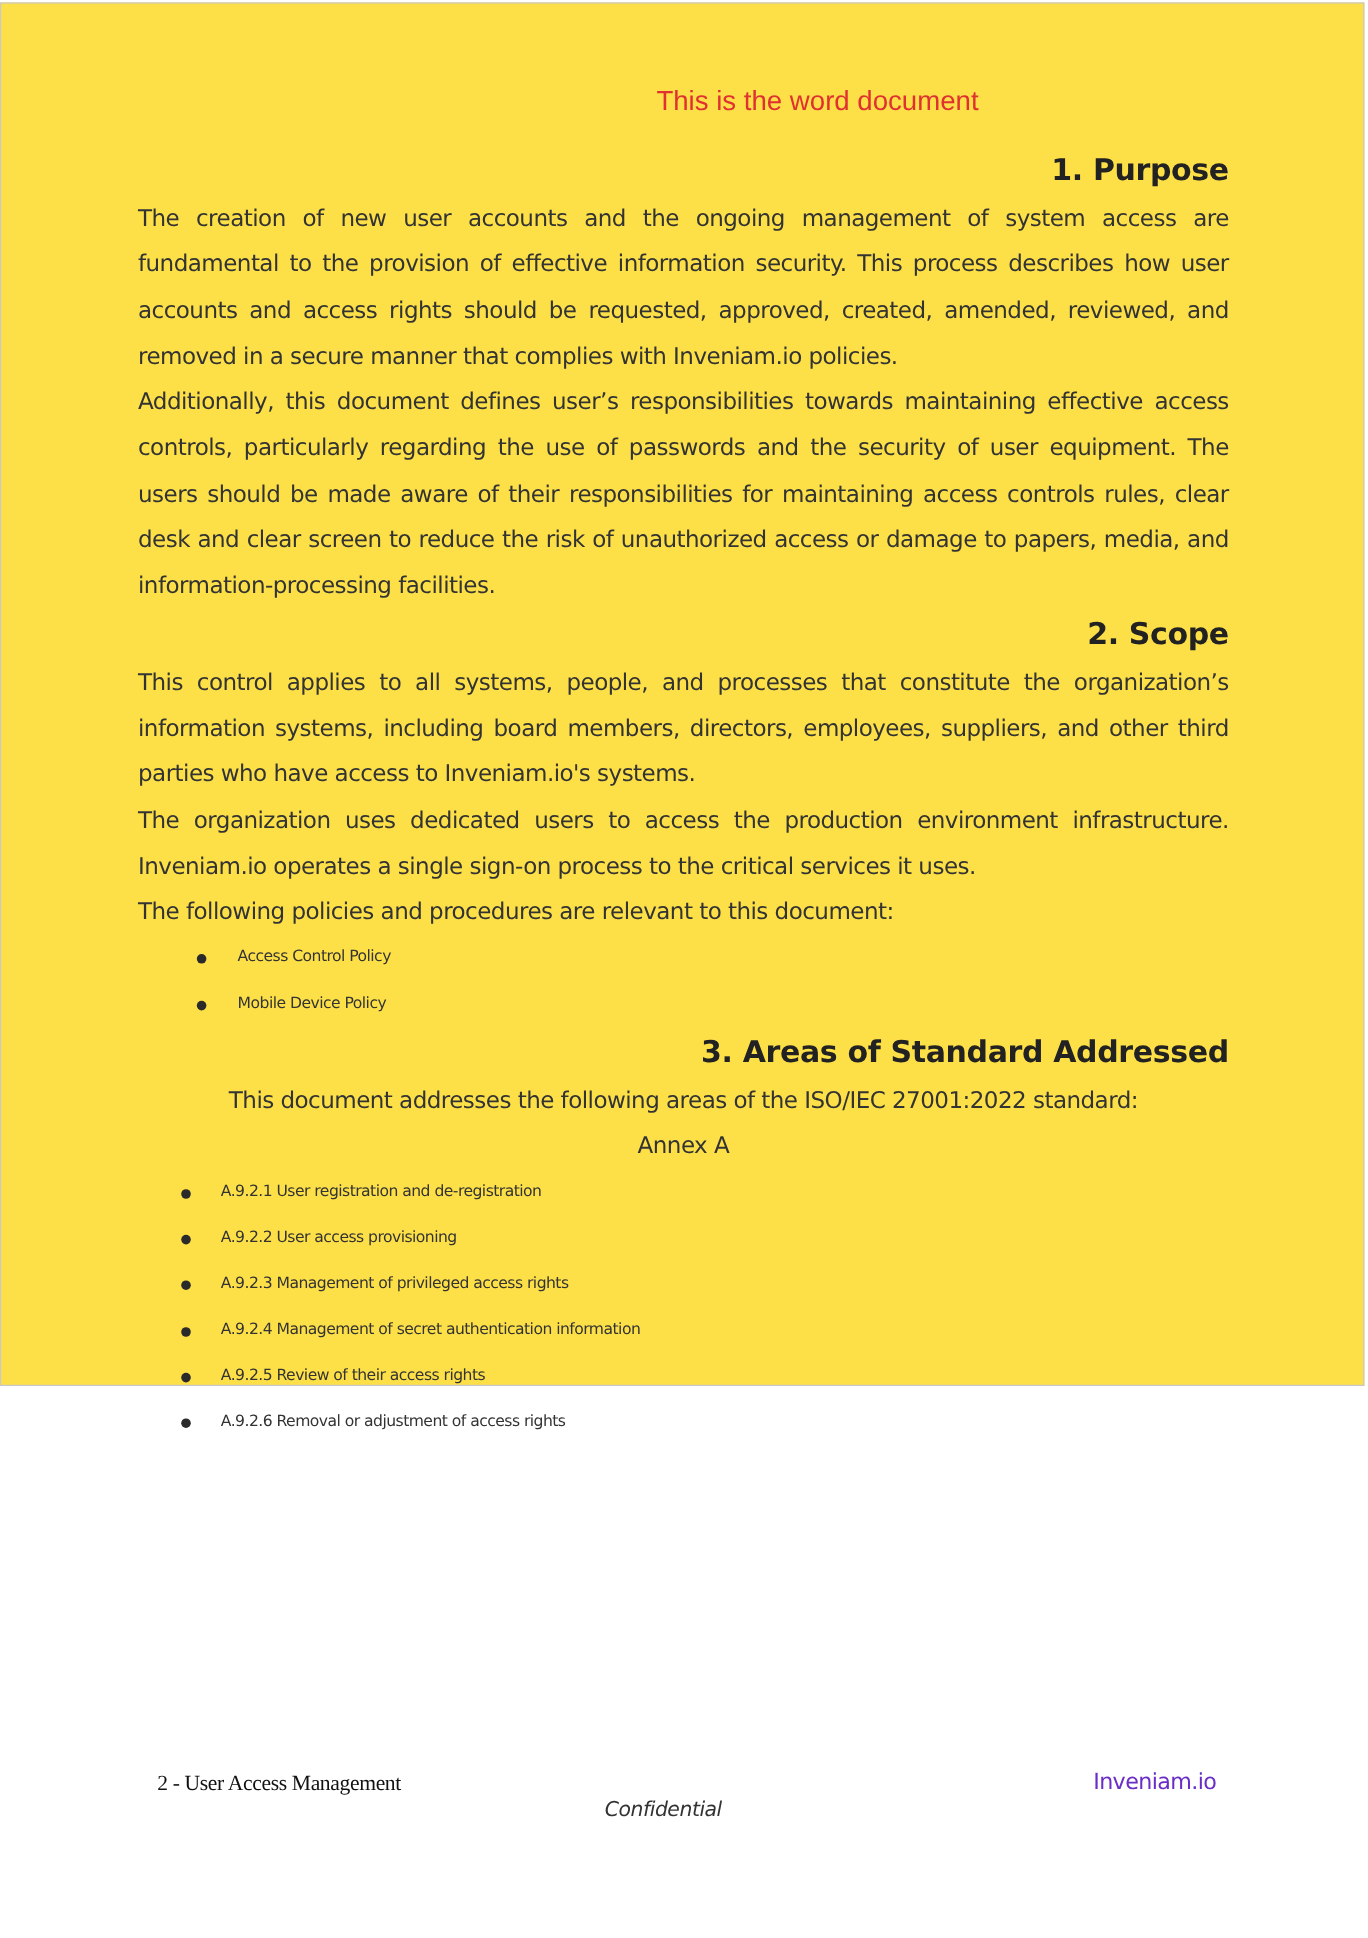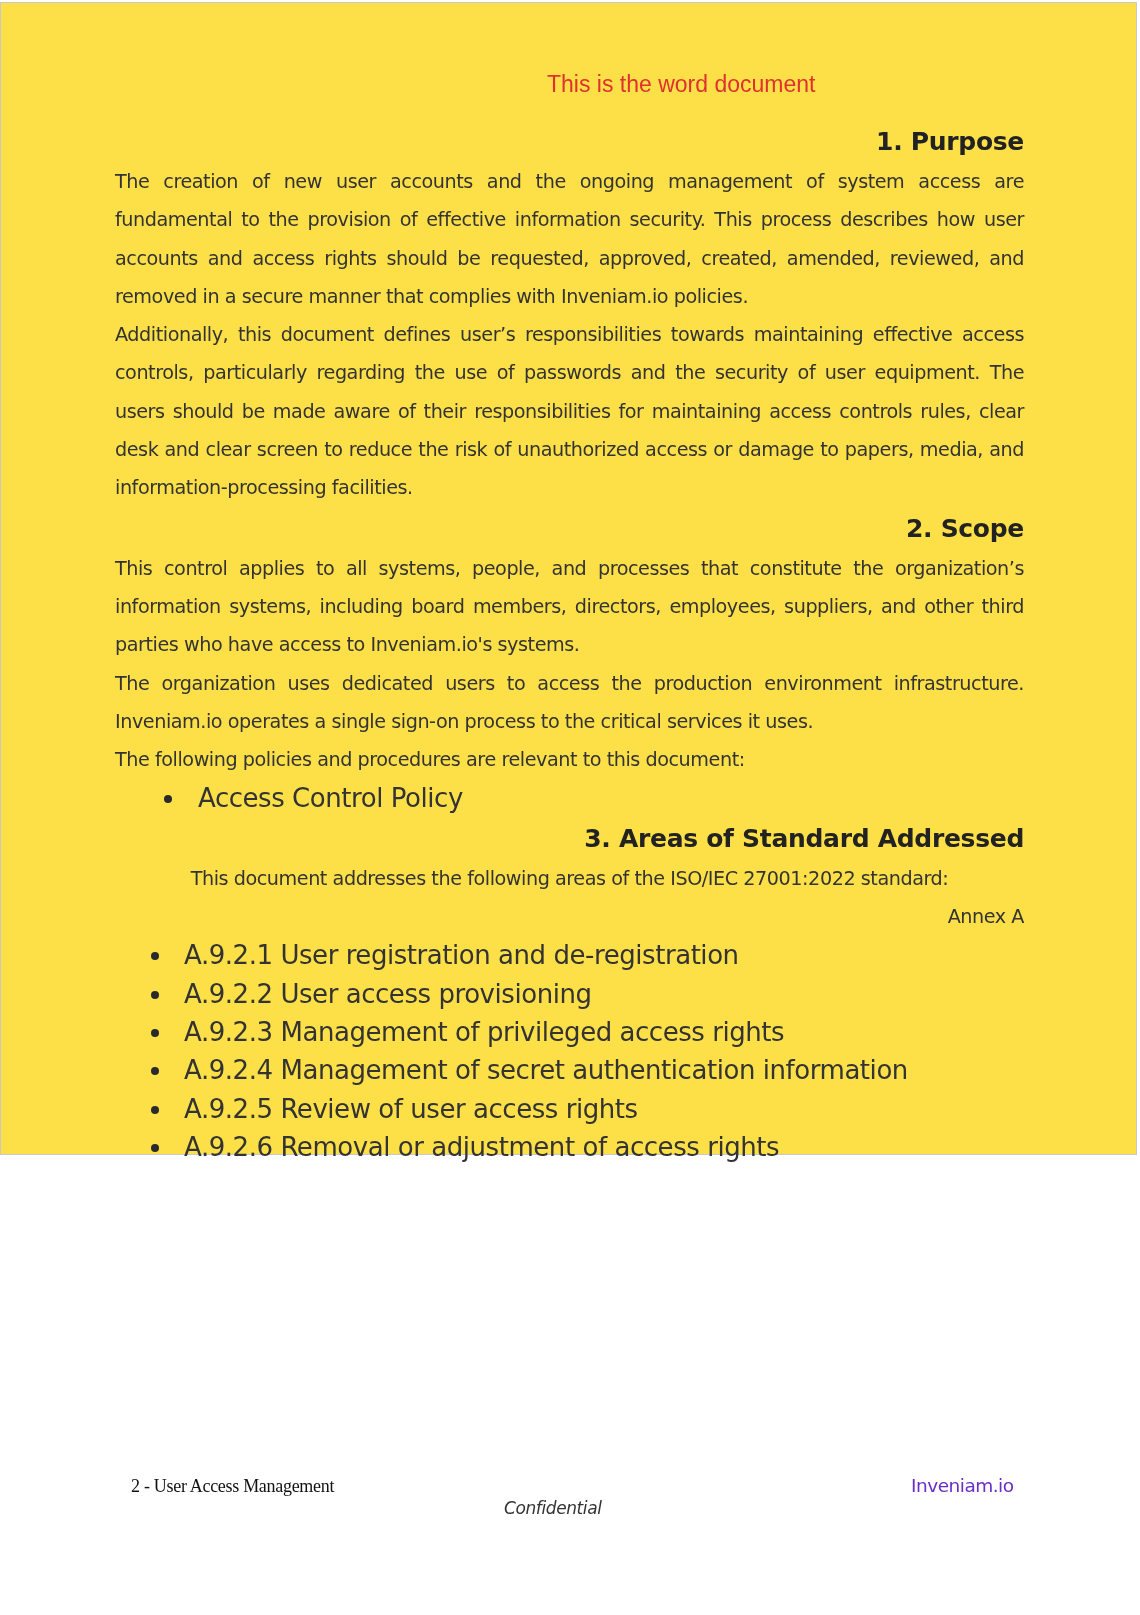--- a/index.html
+++ b/index.html
@@ -18,21 +18,21 @@
   }
   h2 {
     margin: 0; font-family: "DejaVu Sans", sans-serif; font-weight: bold;
     font-size: 25px; color: #222; line-height: 42px; letter-spacing: -0.3px; text-align: right;
   }
   p {
     margin: 0; font-size: 19.2px; line-height: 38.3px; text-align: justify;
     letter-spacing: -0.45px; word-spacing: 0px;
   }
   ul { margin: 0; padding: 0; list-style: none; }
-  li { font-size: 26px; line-height: 38.3px; position: relative; letter-spacing: -0.45px; }
+  li { font-size: 13px; line-height: 38.3px; position: relative; letter-spacing: -0.45px; }
   .list1 li { padding-left: 83px; }
   .list1 li .bullet { position: absolute; left: 49px; top: 16px; width: 8px; height: 8px; border-radius: 50%; background: #2a2a2a; }
   .list2 li { padding-left: 69px; }
   .list2 li .bullet { position: absolute; left: 36px; top: 16px; width: 8px; height: 8px; border-radius: 50%; background: #2a2a2a; }
   .footer-left {
     position: absolute; left: 130px; top: 1473px;
     font-family: "Liberation Serif", serif; font-size: 18px; color: #111; letter-spacing: -0.3px;
   }
   .footer-right {
     position: absolute; left: 910px; top: 1472px;
@@ -56,33 +56,34 @@
       <p>Additionally, this document defines user’s responsibilities towards maintaining effective access controls, particularly regarding the use of passwords and the security of user equipment. The users should be made aware of their responsibilities for maintaining access controls rules, clear desk and clear screen to reduce the risk of unauthorized access or damage to papers, media, and information-processing facilities.</p>
     </section>
 
     <section>
       <h2>2. Scope</h2>
       <p>This control applies to all systems, people, and processes that constitute the organization’s information systems, including board members, directors, employees, suppliers, and other third parties who have access to Inveniam.io's systems.</p>
       <p>The organization uses dedicated users to access the production environment infrastructure. Inveniam.io operates a single sign-on process to the critical services it uses.</p>
       <p>The following policies and procedures are relevant to this document:</p>
       <ul class="list1">
         <li><span class="bullet"></span><span>Access Control Policy</span></li>
+        <li><span class="bullet"></span><span>Mobile Device Policy</span></li>
       </ul>
     </section>
 
     <section>
       <h2>3. Areas of Standard Addressed</h2>
       <p style="text-align:center">This document addresses the following areas of the ISO/IEC 27001:2022 standard:</p>
-      <p style="text-align:right">Annex A</p>
+      <p style="text-align:center">Annex A</p>
       <ul class="list2">
         <li><span class="bullet"></span><span>A.9.2.1 User registration and de-registration</span></li>
         <li><span class="bullet"></span><span>A.9.2.2 User access provisioning</span></li>
         <li><span class="bullet"></span><span>A.9.2.3 Management of privileged access rights</span></li>
         <li><span class="bullet"></span><span>A.9.2.4 Management of secret authentication information</span></li>
-        <li><span class="bullet"></span><span>A.9.2.5 Review of user access rights</span></li>
+        <li><span class="bullet"></span><span>A.9.2.5 Review of their access rights</span></li>
         <li><span class="bullet"></span><span>A.9.2.6 Removal or adjustment of access rights</span></li>
       </ul>
     </section>
   </div>
 
   <div class="footer-left">2 - User Access Management</div>
   <div class="footer-right">Inveniam.io</div>
   <div class="footer-center">Confidential</div>
 </div>
 

